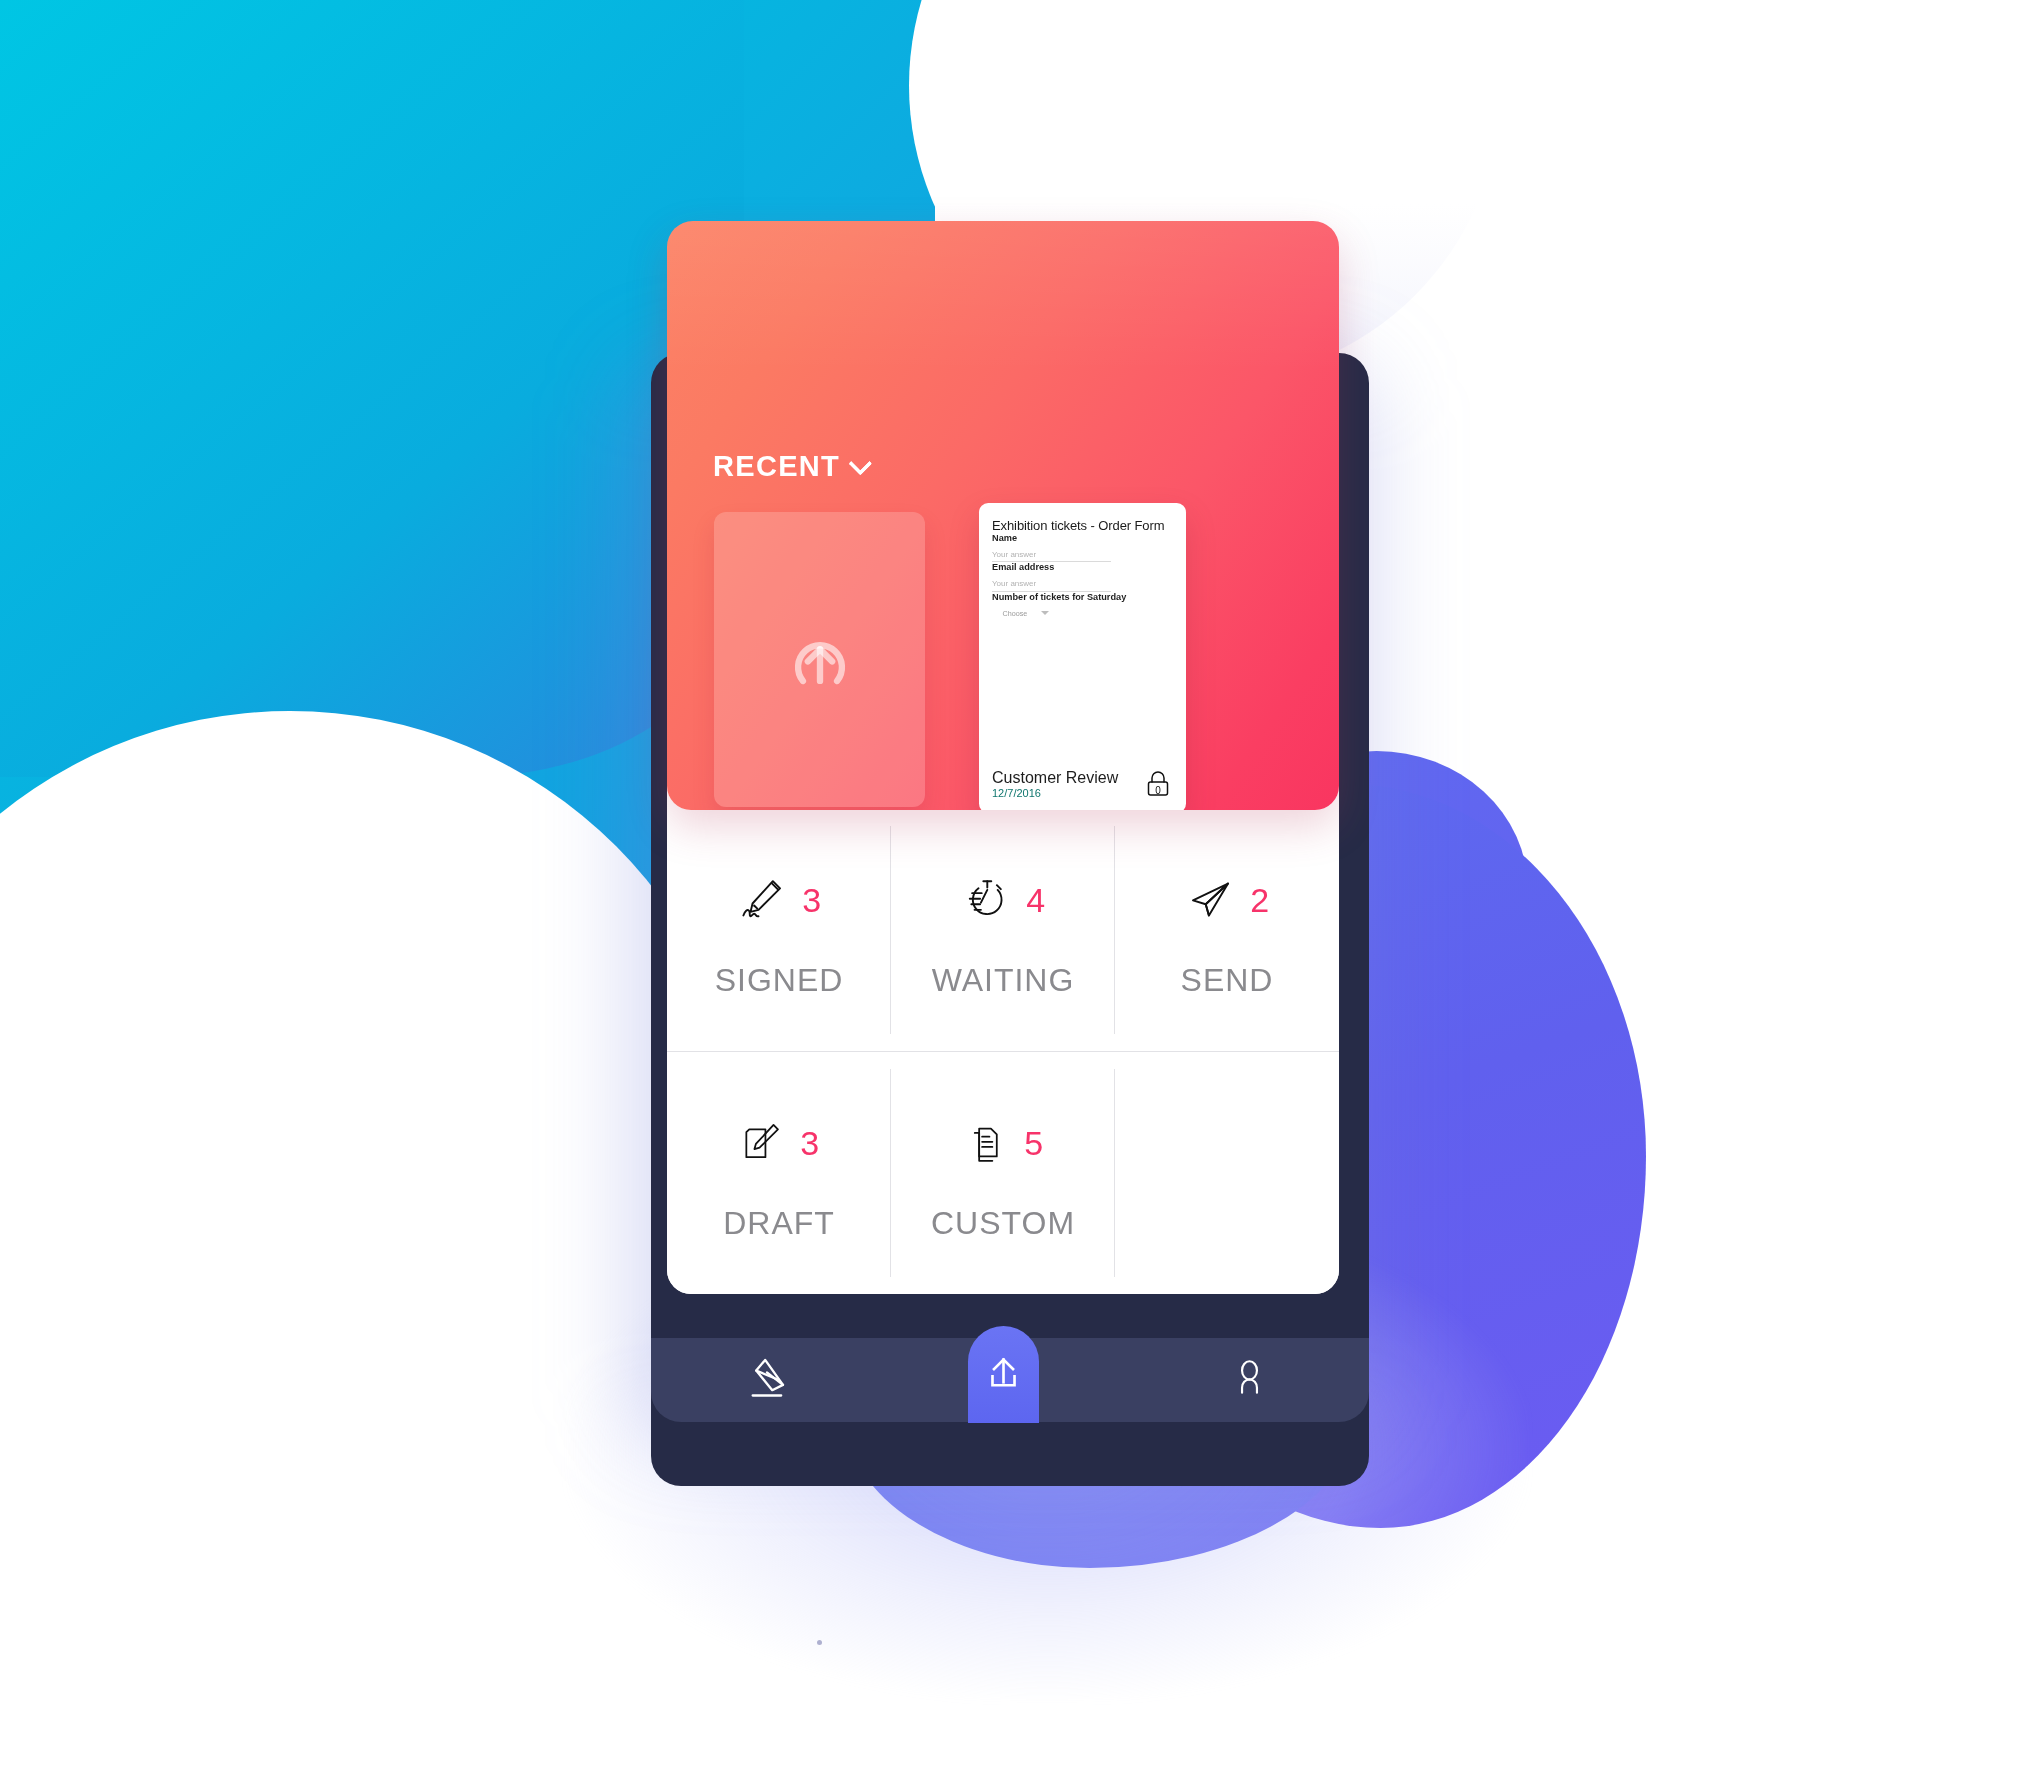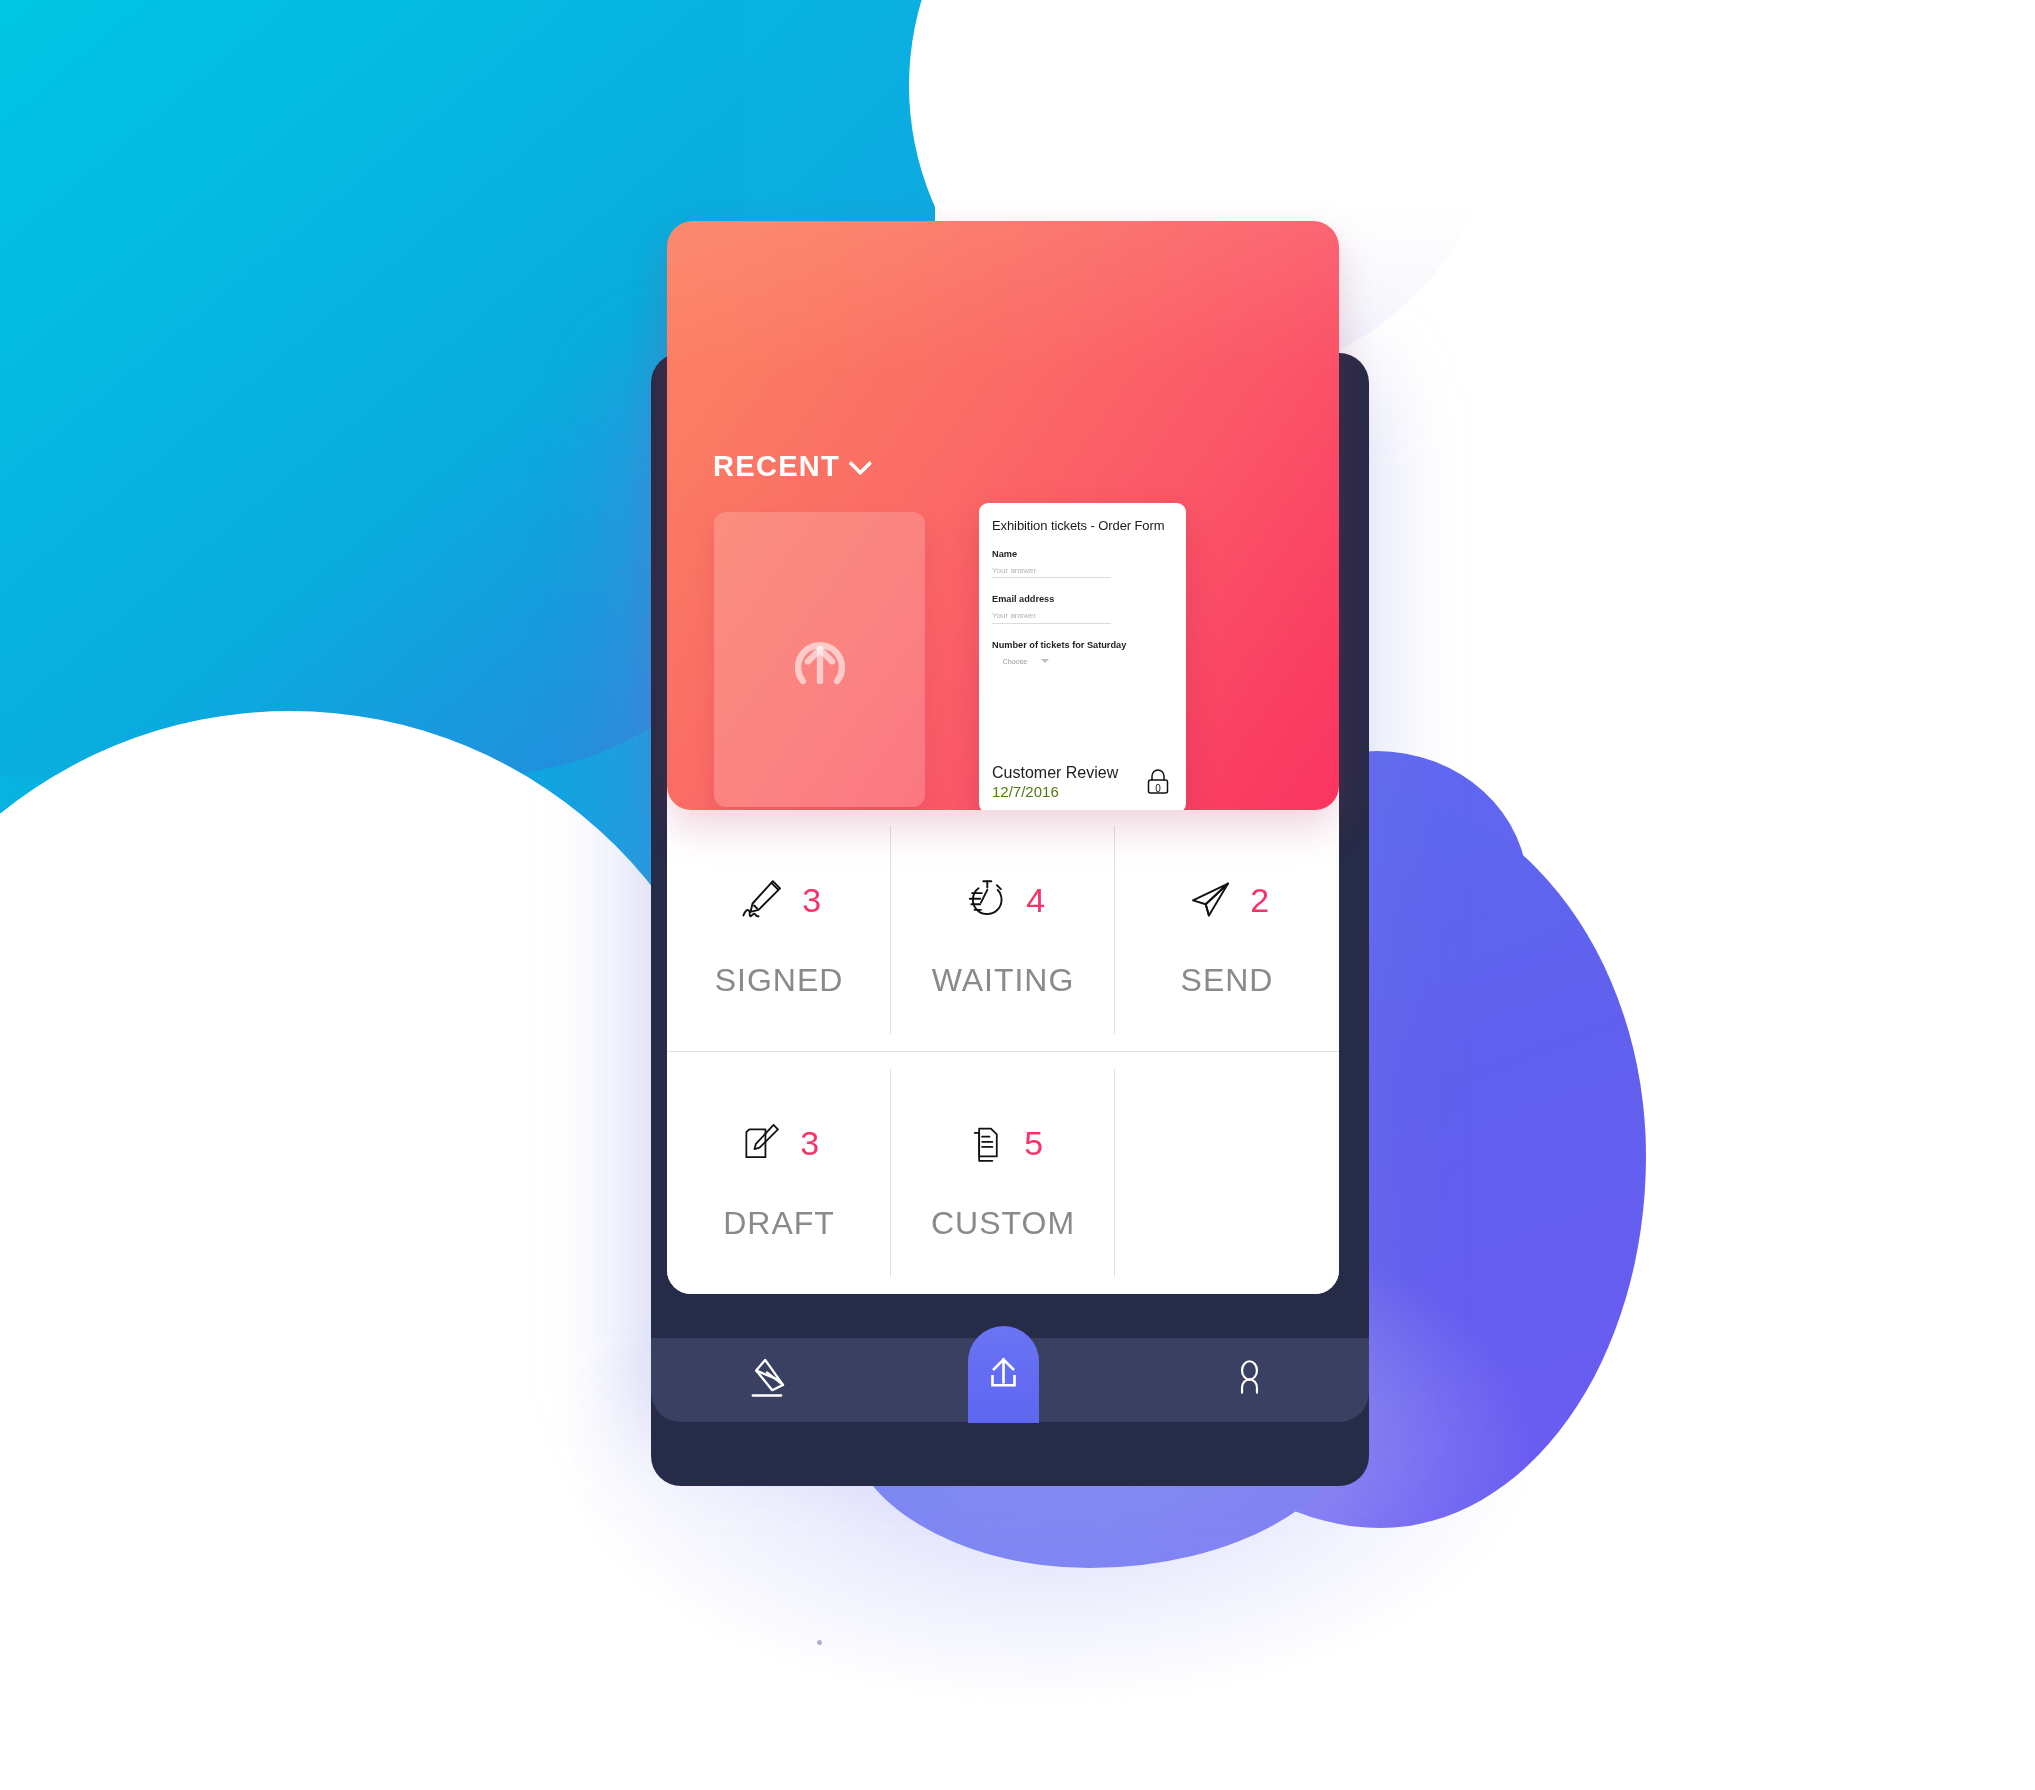--- a/index.html
+++ b/index.html
@@ -191,21 +191,21 @@
     background: #ffffff;
     border-radius: 9.2px;
     box-shadow: 0 14.5px 30px rgba(150,30,60,0.22);
     padding: 14.5px 13px 12px 13px;
     overflow: hidden;
   }
   .doc-title {
     font-size: 13px; color: #1b1b1b; font-weight: 400;
     letter-spacing: -0.1px; white-space: nowrap;
   }
-  .doc-q { margin-top: 16px; }
+  .doc-q { }
   .doc-q-label { font-size: 9.2px; color: #1f1f1f; font-weight: 600; }
   .doc-answer {
     margin-top: 7.2px;
     font-size: 8px; color: #b3b3b3;
     padding-bottom: 2.6px;
     border-bottom: 0.7px solid #dadada;
     width: 119px;
   }
   .doc-choose {
     margin-top: 6.6px; margin-left: 10.5px;
@@ -216,21 +216,21 @@
     width: 0; height: 0;
     border-left: 4px solid transparent;
     border-right: 4px solid transparent;
     border-top: 4.6px solid #bdbdbd;
   }
   .doc-footer {
     position: absolute; left: 13px; right: 12px; bottom: 13px;
     display: flex; align-items: center; justify-content: space-between;
   }
   .doc-footer-name { font-size: 16px; color: #1d1d1d; line-height: 1.1; }
-  .doc-footer-date { font-size: 15px; color: #4d7c0f; margin-top: 1.3px; }
+  .doc-footer-date { font-size: 11px; color: #0f766e; margin-top: 1.3px; }
 
   
   .stats {
     position: absolute;
     left: 667px; top: 809px;
     width: 672px; height: 485px;
     background: #ffffff;
     display: grid;
     grid-template-columns: 1fr 1fr 1fr;
     grid-template-rows: 1fr 1fr;

